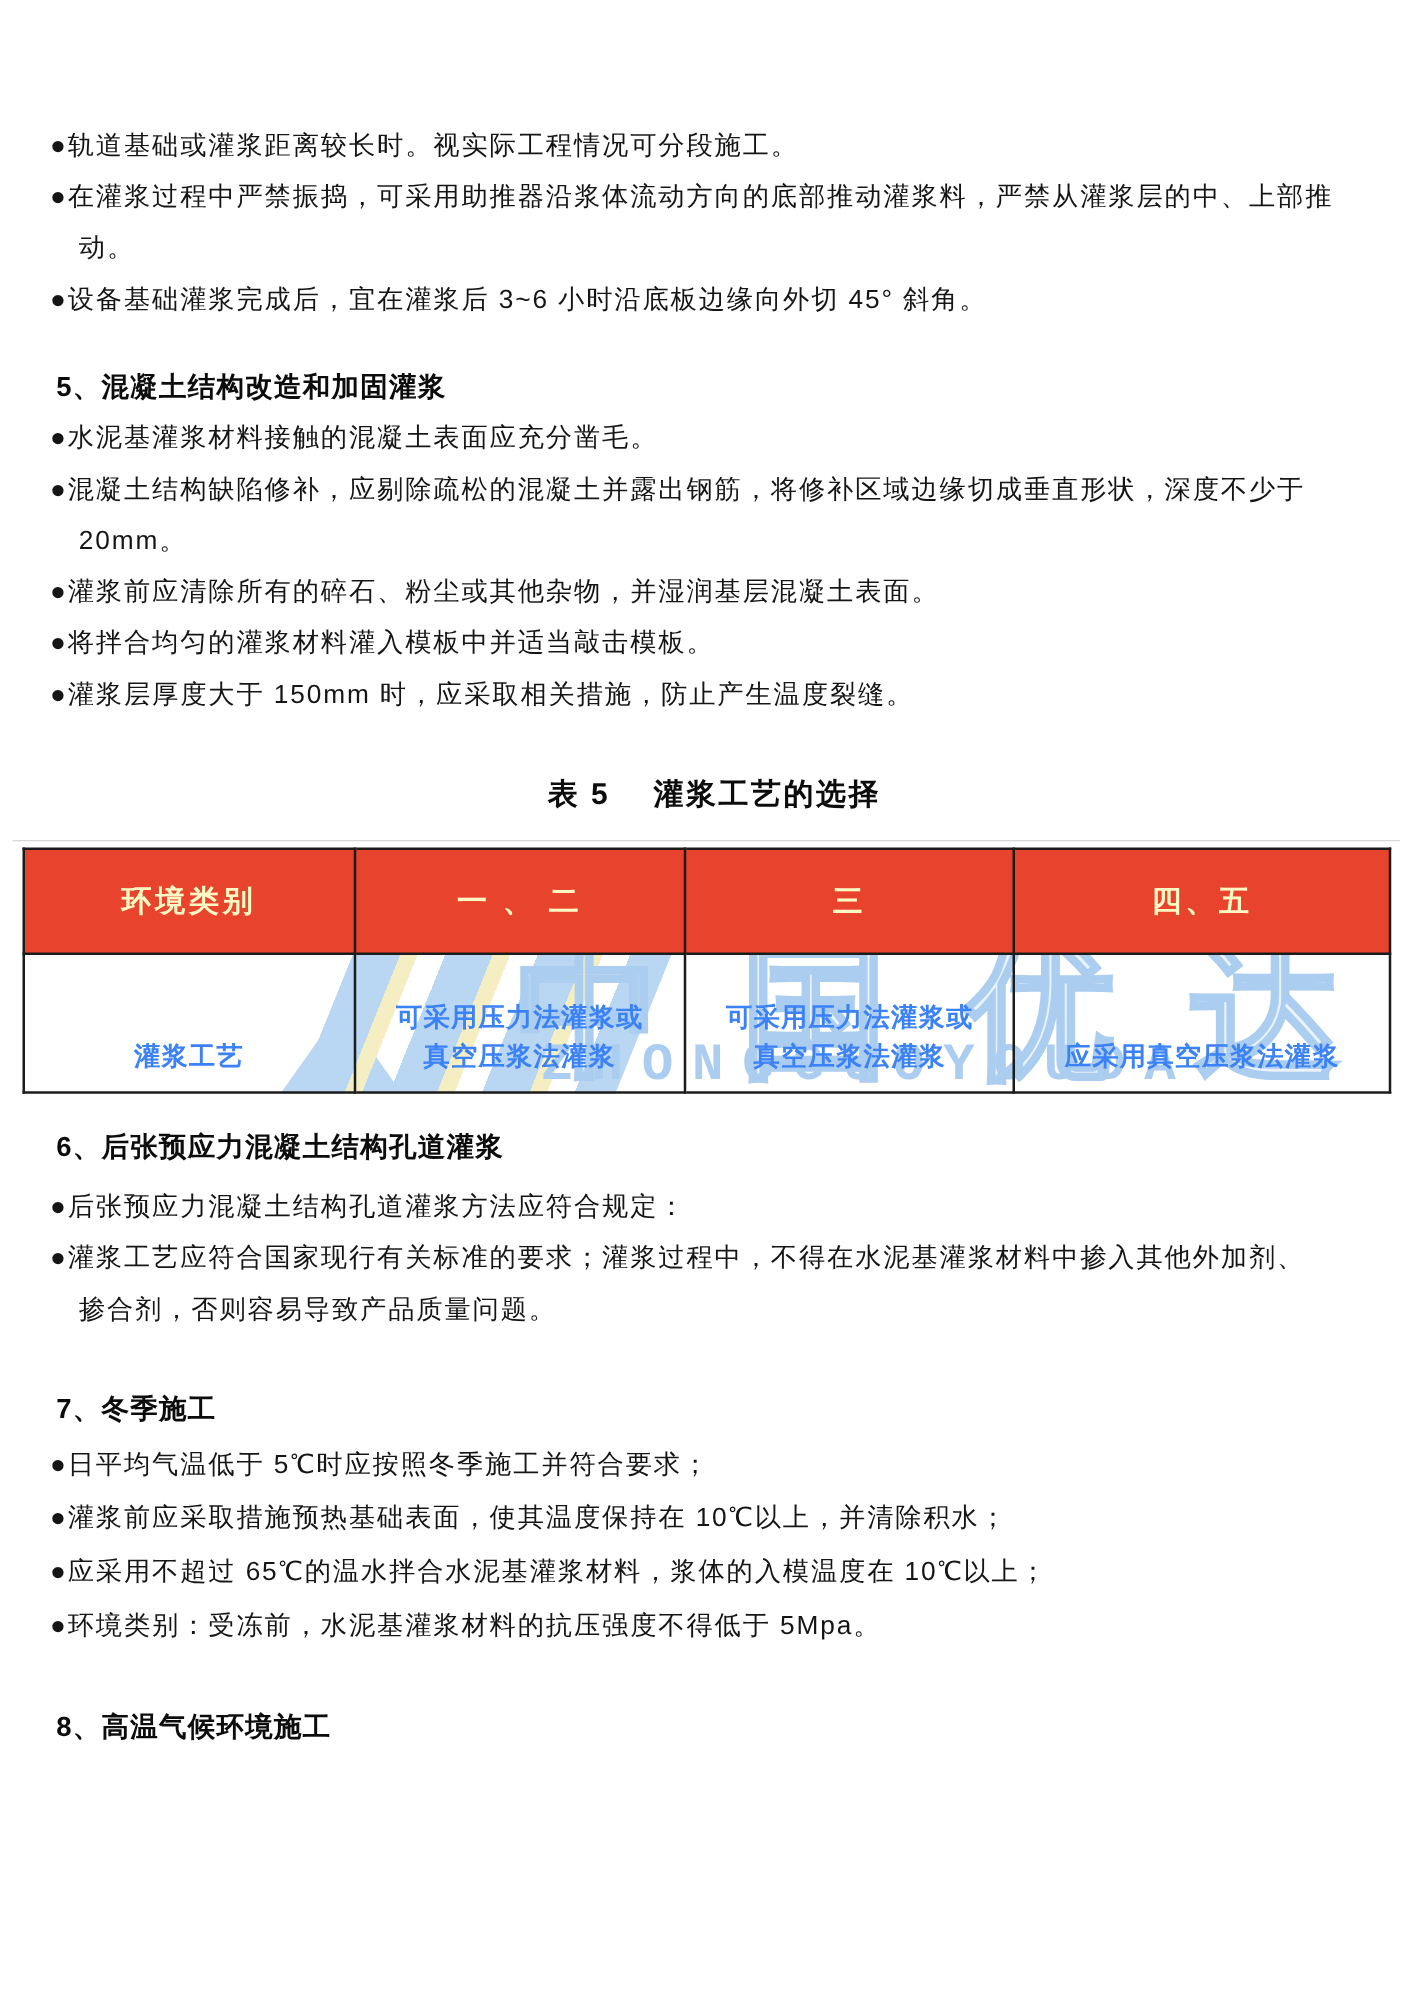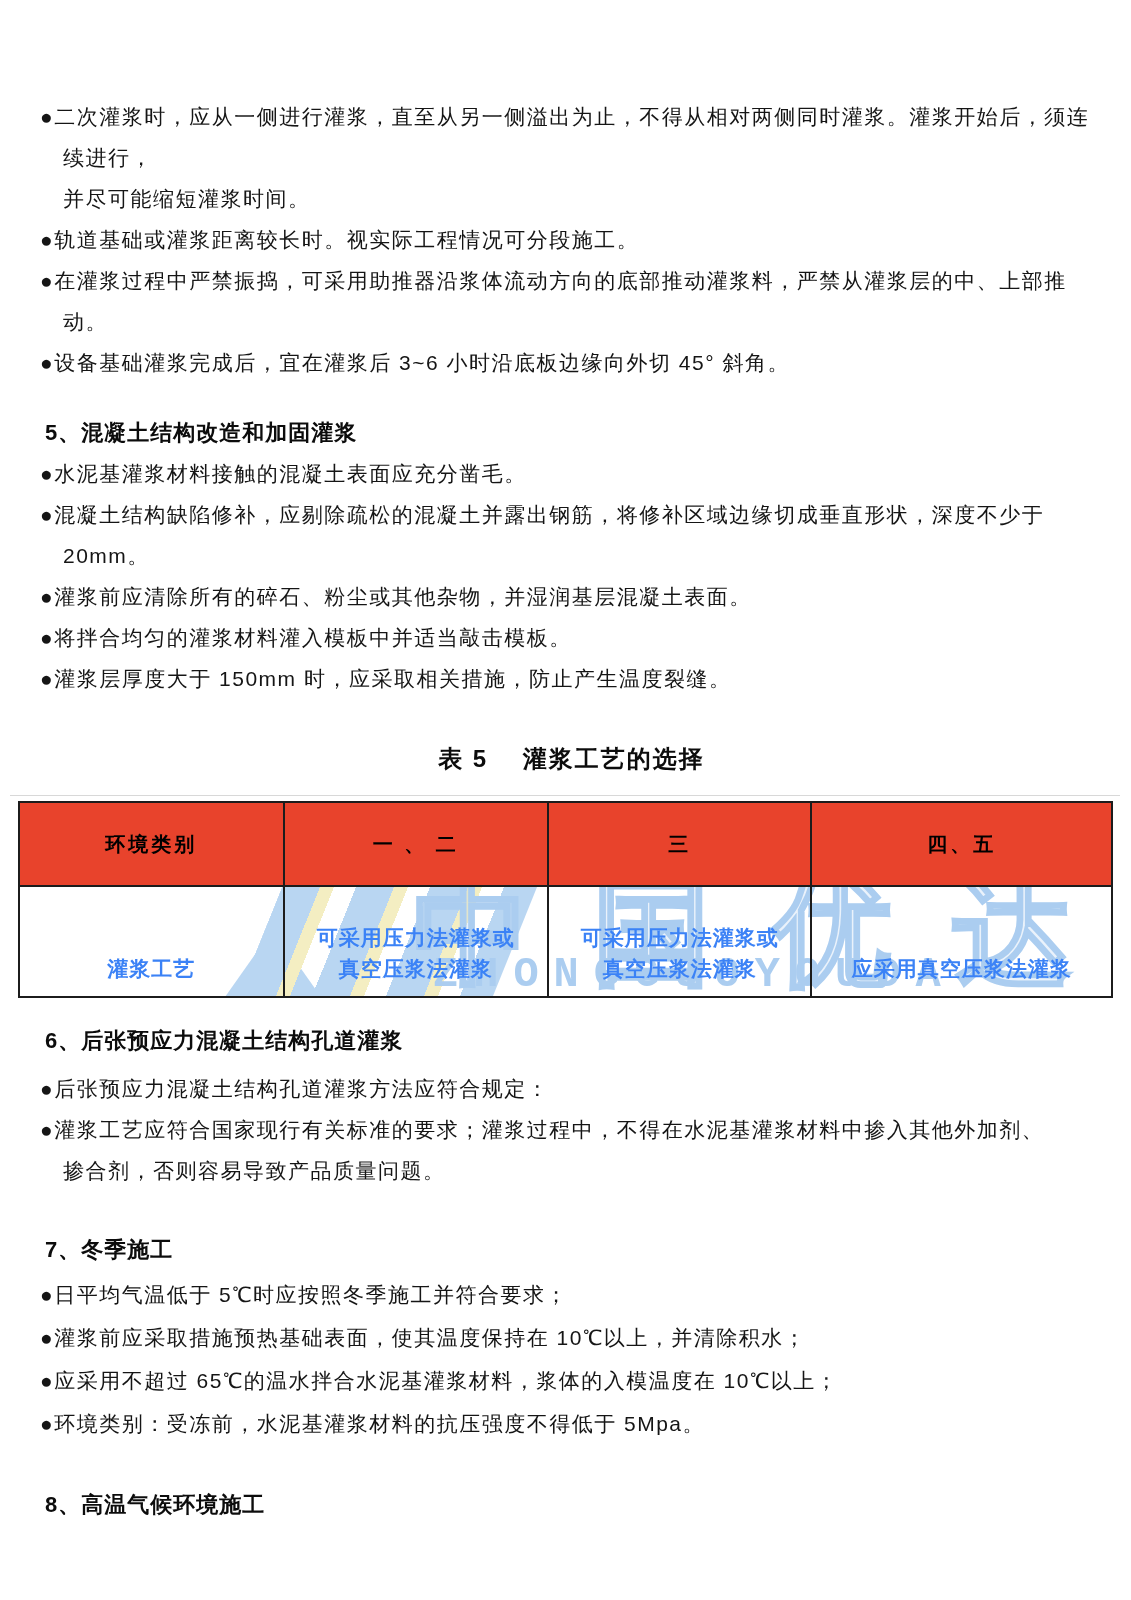--- a/index.html
+++ b/index.html
@@ -68,22 +68,22 @@
   table.grout-table {
     border-collapse: collapse;
     width: 100%;
     table-layout: fixed;
     position: relative;
     z-index: 2;
   }
   .grout-table th, .grout-table td { border: 2px solid #1c1c1c; }
   .grout-table th {
     background: #E8432C;
-    color: #000000;
-    font-size: 20px;
+    color: #fef9c3;
+    font-size: 24px;
     font-weight: bold;
     height: 80px;
     letter-spacing: 3px;
     text-align: center;
   }
   .grout-table td {
     height: 96px;
     vertical-align: bottom;
     text-align: center;
     font-size: 21px;
@@ -148,22 +148,20 @@
     clip-path: polygon(50% 0, 100% 100%, 0 100%);
     background: #b9d6f2;
   }
 </style>
 </head>
 <body>
 
 <div class="content">
 
   <section class="list">
-    <p class="bullet">●二次灌浆时，应从一侧进行灌浆，直至从另一侧溢出为止，不得从相对两侧同时灌浆。灌浆开始后，须连续进行，
-并尽可能缩短灌浆时间。</p>
     <p class="bullet">●轨道基础或灌浆距离较长时。视实际工程情况可分段施工。</p>
     <p class="bullet">●在灌浆过程中严禁振捣，可采用助推器沿浆体流动方向的底部推动灌浆料，严禁从灌浆层的中、上部推动。</p>
     <p class="bullet">●设备基础灌浆完成后，宜在灌浆后 3~6 小时沿底板边缘向外切 45° 斜角。</p>
   </section>
 
   <h2 class="sec" id="sec5-h">5、混凝土结构改造和加固灌浆</h2>
   <section class="list">
     <p class="bullet">●水泥基灌浆材料接触的混凝土表面应充分凿毛。</p>
     <p class="bullet">●混凝土结构缺陷修补，应剔除疏松的混凝土并露出钢筋，将修补区域边缘切成垂直形状，深度不少于 20mm。</p>
     <p class="bullet">●灌浆前应清除所有的碎石、粉尘或其他杂物，并湿润基层混凝土表面。</p>

